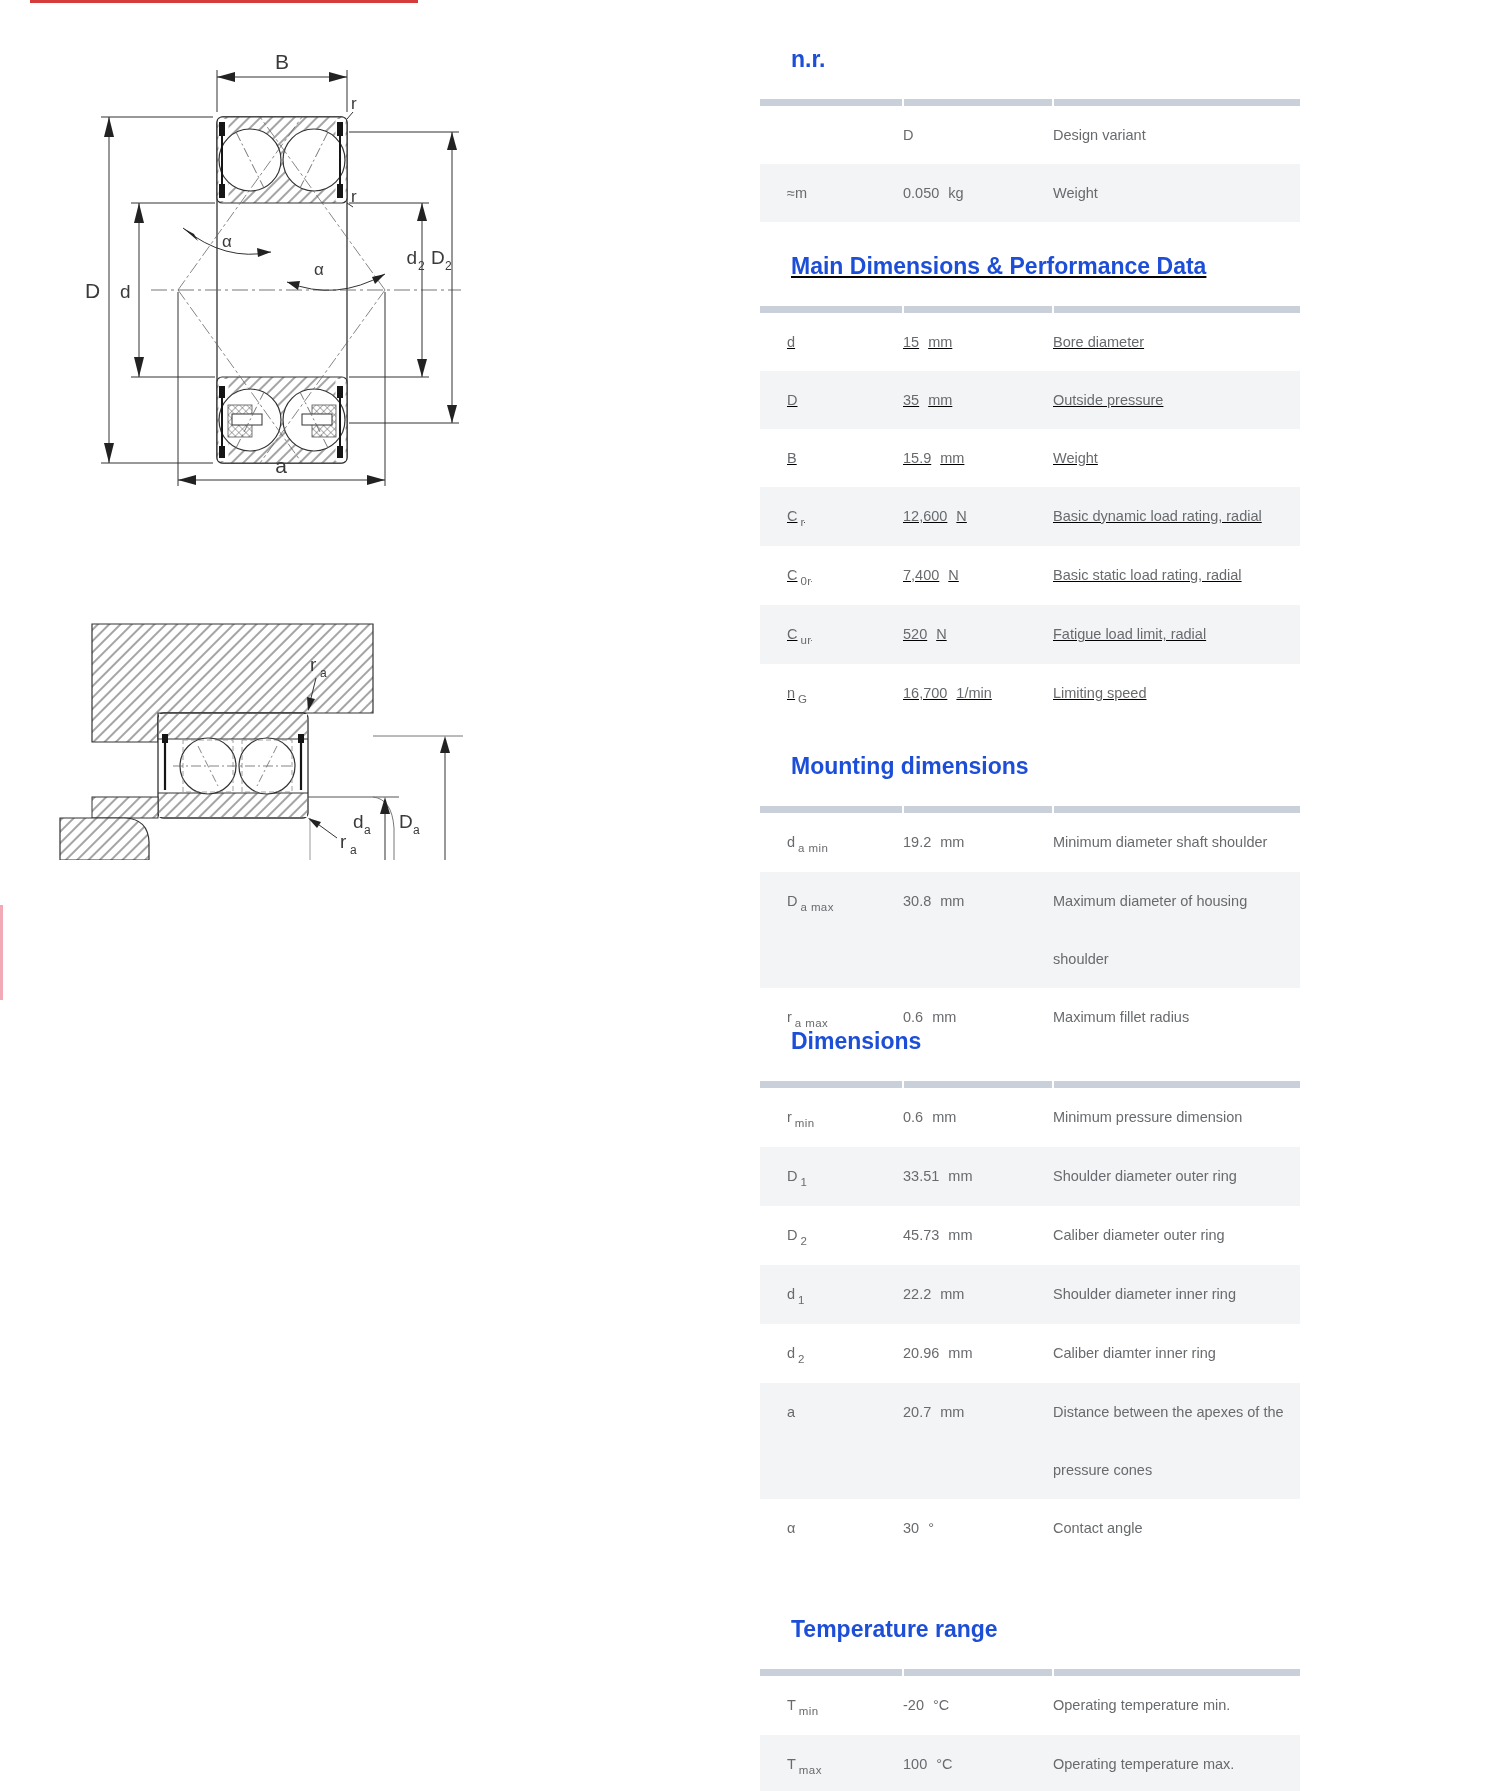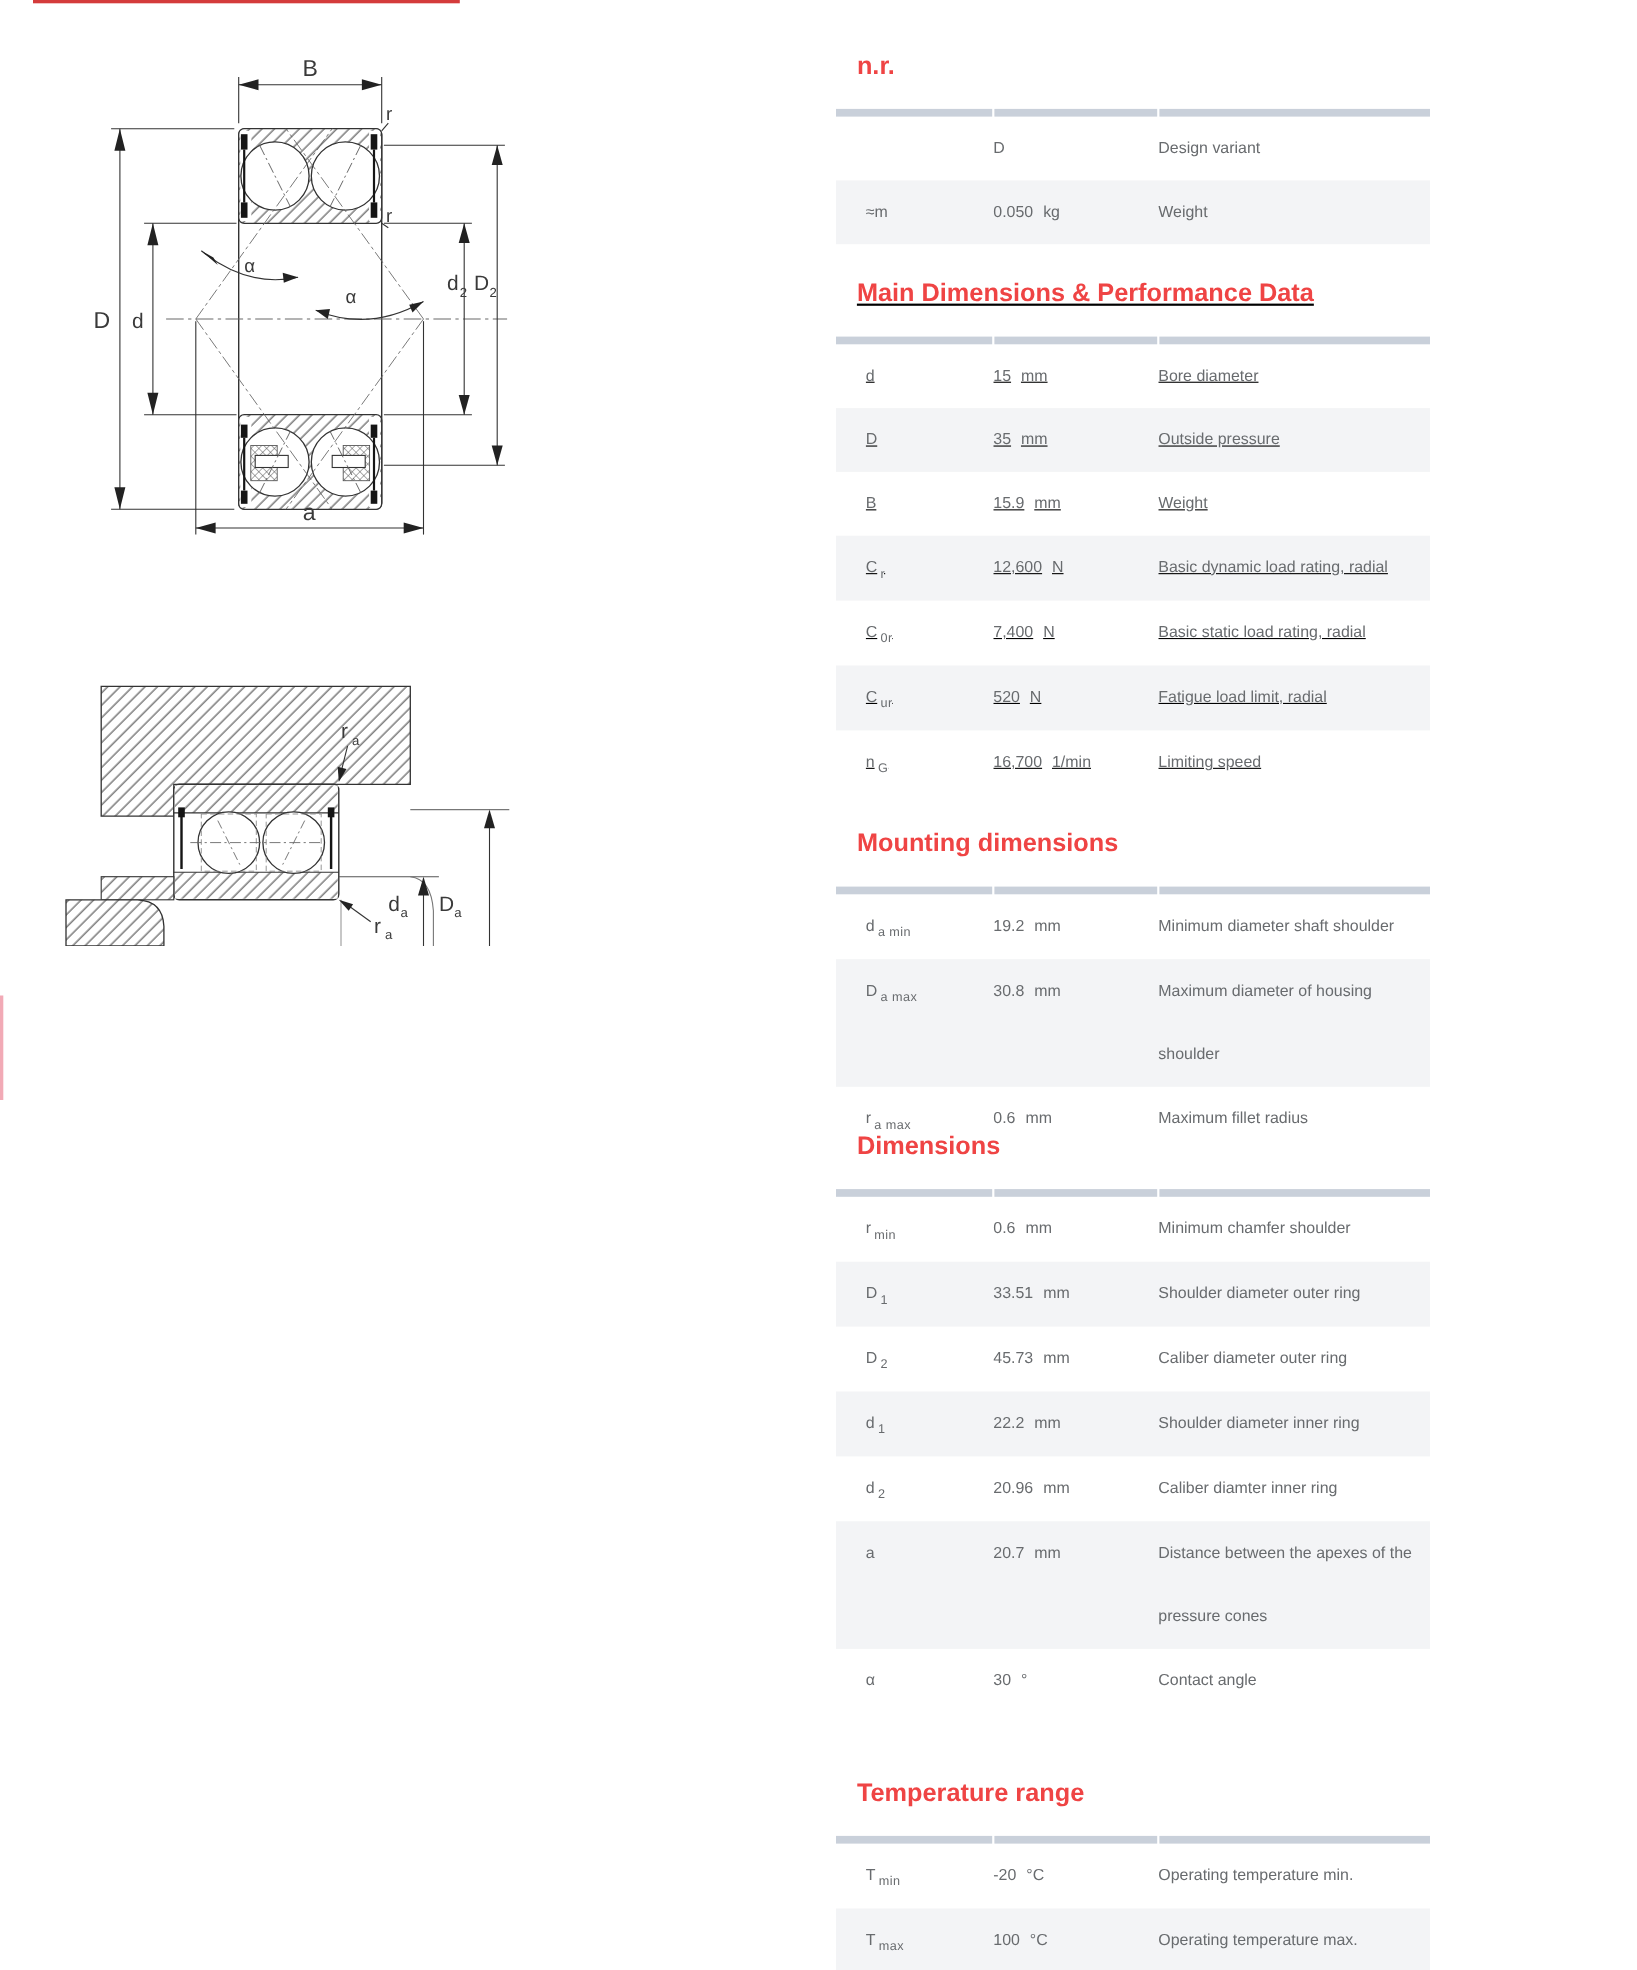--- a/index.html
+++ b/index.html
@@ -4,22 +4,22 @@
 <style>
   html,body{margin:0;padding:0;background:#fff;}
   .canvas{position:relative;width:1488px;height:1791px;background:#fff;overflow:hidden;
           font-family:"Liberation Sans",sans-serif;}
   .red-line{position:absolute;left:30px;top:0;width:388px;height:3px;background:#d43b3b;}
   .pink-tick{position:absolute;left:0;top:905px;width:3px;height:95px;background:#f2aab6;}
 
   
   .spec-section{position:absolute;left:760px;width:540px;}
   .sec-0{top:46px;} .sec-1{top:253px;text-decoration:underline;} .sec-2{top:753px;} .sec-3{top:1028px;} .sec-4{top:1616px;}
-  .sec-title{margin:0 0 26px 19px;height:27px;line-height:27px;
-             font-size:23px;font-weight:bold;color:#ef4444;}
+  .sec-title{margin:0 0 26px 31px;height:27px;line-height:27px;
+             font-size:23px;font-weight:bold;color:#1d4ed8;}
   .topbar{display:flex;gap:2px;height:7px;}
   .topbar i{background:#c9d0da;display:block;height:7px;}
   .topbar .c1{width:142px;} .topbar .c2{width:148px;} .topbar .c3{flex:1;}
   .row{display:grid;grid-template-columns:116px 150px 1fr;padding-left:27px;
        min-height:58px;line-height:58px;font-size:14.5px;color:#686b6e;}
   .row.alt{background:#f3f4f6;}
   .cell{overflow:hidden;}
   .c-desc{padding-right:6px;}
   .sub{font-size:11.5px;position:relative;top:5px;margin-left:3px;letter-spacing:.4px;}
   .unit{margin-left:9px;}
@@ -347,21 +347,21 @@
     <h2 class="sec-title">Dimensions</h2>
     <div class="tbl">
         <div class="topbar">
           <i class="c1"></i>
           <i class="c2"></i>
           <i class="c3"></i>
         </div>
         <div class="row">
           <div class="cell c-label"><span>r</span><span class="sub">min</span></div>
           <div class="cell c-val"><span>0.6</span><span class="unit">mm</span></div>
-          <div class="cell c-desc"><span>Minimum chamfer shoulder</span></div>
+          <div class="cell c-desc"><span>Minimum pressure dimension</span></div>
         </div>
         <div class="row alt">
           <div class="cell c-label"><span>D</span><span class="sub">1</span></div>
           <div class="cell c-val"><span>33.51</span><span class="unit">mm</span></div>
           <div class="cell c-desc"><span>Shoulder diameter outer ring</span></div>
         </div>
         <div class="row">
           <div class="cell c-label"><span>D</span><span class="sub">2</span></div>
           <div class="cell c-val"><span>45.73</span><span class="unit">mm</span></div>
           <div class="cell c-desc"><span>Caliber diameter outer ring</span></div>

